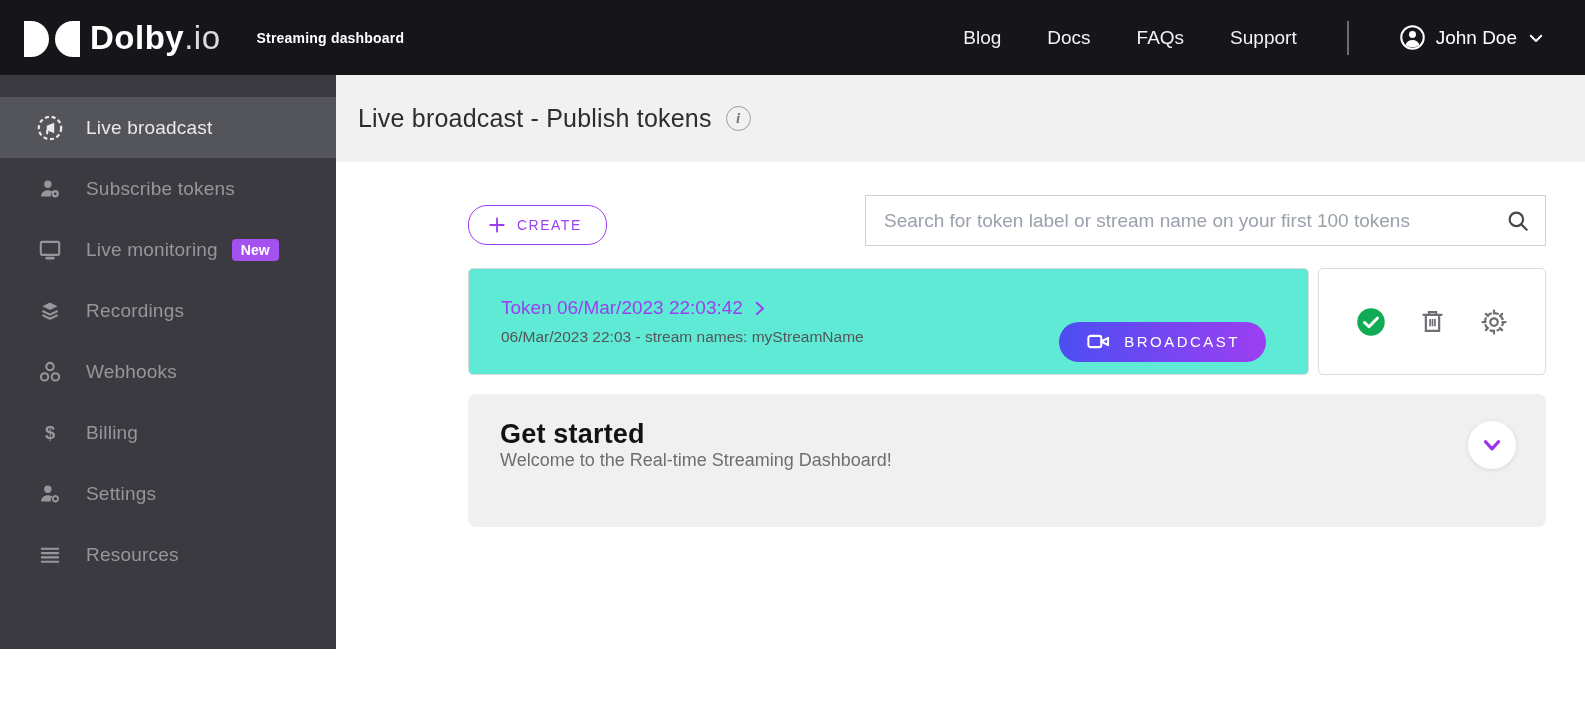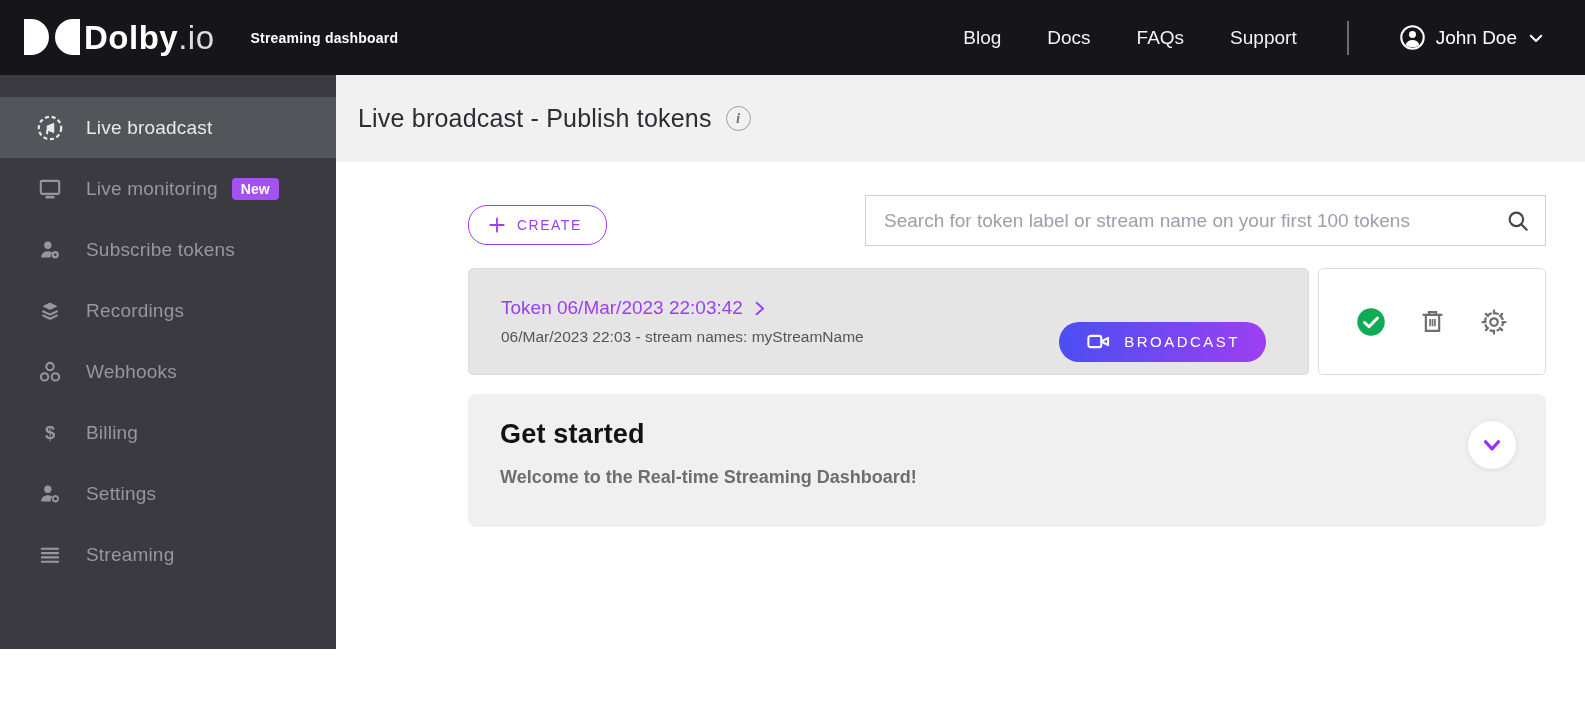--- a/index.html
+++ b/index.html
@@ -2,21 +2,21 @@
 <html><head>
 <meta charset="utf-8">
 <style>
   * { margin:0; padding:0; box-sizing:border-box; }
   html,body { width:1585px; height:721px; overflow:hidden;
     font-family:"Liberation Sans", sans-serif; background:#fff; }
 
   
   .header { position:absolute; top:0; left:0; width:1585px; height:75px;
     background:#15151a; display:flex; align-items:center; padding:0 40px 0 24px; }
-  .logo { display:flex; align-items:flex-start; gap:4px; }
+  .logo { display:flex; align-items:flex-end; gap:10px; }
   .logo-mark { display:flex; gap:6px; }
   .logo-d { width:25px; height:36px; background:#fff; }
   .logo-d.left  { border-radius:0 18px 18px 0; }
   .logo-d.right { border-radius:18px 0 0 18px; }
   .logo-text { font-size:33px; color:#fff; font-weight:700; letter-spacing:.5px; }
   .logo-text .suffix { font-weight:400; color:#dcdce0; }
   .app-title { color:#fff; font-size:14px; font-weight:700; margin-left:36px; letter-spacing:.2px; }
   .header-nav { margin-left:auto; display:flex; align-items:center; gap:46px;text-align:right; }
   .nav-link { color:#f2f2f4; font-size:19px; cursor:pointer; }
   .header-divider { width:2px; height:34px; background:#6b6b72; margin:0 4px; }
@@ -51,38 +51,38 @@
     border-radius:19px; background:#fff; color:#9c3ef2; font-family:inherit;
     font-size:14px; font-weight:400; letter-spacing:1.5px; padding:9px 24px 9px 18px;
     cursor:pointer; margin-top:8px; }
   .search-box { position:relative; width:681px; }
   .search-input { width:100%; height:51px; border:1px solid #cfcfd4; border-radius:0;
     padding:0 52px 0 18px; font-family:inherit; font-size:19px; color:#333; outline:none; }
   .search-input::placeholder { color:#9aa0ac; }
   .search-icon { position:absolute; right:15px; top:13px; cursor:pointer; }
 
   .token-row { margin-top:22px; display:flex; gap:9px; height:107px; }
-  .token-card { flex:1; background:#e5e5e5; border:1px solid #dcdcdf; border-radius:5px;
+  .token-card { flex:1; background:#5eead4; border:1px solid #dcdcdf; border-radius:5px;
     display:flex; align-items:center; justify-content:space-between;
     padding:0 42px 0 32px; }
   .token-title { display:flex; align-items:center; gap:8px; color:#9c3ef2;
     font-size:19px; font-weight:500; cursor:pointer; }
   .token-sub { margin-top:9px; font-size:15.5px; color:#55555a; }
   .broadcast-btn { height:40px; border:none; border-radius:20px; cursor:pointer;
     background:linear-gradient(90deg,#4b4ef2 0%,#9d3ff2 100%); color:#fff;
     font-family:inherit; font-size:15px; letter-spacing:2.5px; font-weight:500;
     display:flex; align-items:center; gap:12px; padding:0 26px;margin-top:40px; }
   .actions-card { width:228px; background:#fff; border:1px solid #dcdcdf; border-radius:5px;
     display:flex; align-items:center; justify-content:center; gap:32px; }
   .action-icon { cursor:pointer; display:flex; }
 
   .get-started { margin-top:19px; height:133px; background:#f0f0f1; border-radius:8px;
     position:relative; padding:25px 12px 0 32px; }
   .gs-title { font-size:27px; font-weight:700; color:#121212; letter-spacing:.2px; }
-  .gs-sub { margin-top:17px; font-size:18px; color:#6e6e72;font-weight:bold; }
+  .gs-sub { font-size:18px; color:#6e6e72; }
   .gs-chevron-btn { position:absolute; right:30px; top:27px; width:48px; height:48px;
     border-radius:50%; background:#fff; border:none; cursor:pointer;
     box-shadow:0 1px 5px rgba(0,0,0,.10); display:flex; align-items:center;
     justify-content:center; }
 </style>
 </head>
 <body>
 
 <div class="header">
   <div class="logo">
@@ -125,39 +125,39 @@
         <circle cx="12" cy="12" r="9.6" stroke-width="1.9" stroke-dasharray="3.4 2.4"></circle>
         <path d="M15.6 7.6v8.8L9.2 14v-4z" fill="currentColor" stroke="none"></path>
         <path d="M9.6 14.4v2.2" stroke-width="1.8" stroke-linecap="round"></path>
       </svg>
     </span>
     <span class="side-label">Live broadcast</span>
   </div>
 
   <div class="side-item">
     <span class="side-icon">
-      <svg width="26" height="26" viewBox="0 0 24 24" stroke="currentColor" fill="none">
-        <rect x="3.5" y="4.5" width="17" height="12" rx="1.2" stroke-width="1.9"></rect>
-        <path d="M9 19.5h6" stroke-width="2.6" stroke-linecap="round"></path>
-      </svg>
-    </span>
-    <span class="side-label">Live monitoring</span>
-    <span class="new-badge">New</span>
-  </div>
-
-  <div class="side-item">
-    <span class="side-icon">
       <svg width="26" height="26" viewBox="0 0 24 24" fill="currentColor">
         <circle cx="10" cy="7.6" r="3.4"></circle>
         <path d="M3.8 19c0-3.6 2.8-5.8 6.2-5.8 1.6 0 3 .5 4.1 1.3a4.6 4.6 0 0 0-1.4 4.5z"></path>
         <circle cx="16.8" cy="16.4" r="3.4"></circle>
           <circle cx="16.8" cy="16.4" r="1.2" fill="#3a3a40"></circle>
       </svg>
     </span>
     <span class="side-label">Subscribe tokens</span>
+  </div>
+
+  <div class="side-item">
+    <span class="side-icon">
+      <svg width="26" height="26" viewBox="0 0 24 24" stroke="currentColor" fill="none">
+        <rect x="3.5" y="4.5" width="17" height="12" rx="1.2" stroke-width="1.9"></rect>
+        <path d="M9 19.5h6" stroke-width="2.6" stroke-linecap="round"></path>
+      </svg>
+    </span>
+    <span class="side-label">Live monitoring</span>
+    <span class="new-badge">New</span>
   </div>
 
   <div class="side-item">
     <span class="side-icon">
       <svg width="26" height="26" viewBox="0 0 24 24" fill="none" stroke="currentColor">
         <path d="M12 4.2 19 7.6 12 11 5 7.6z" fill="currentColor" stroke="none"></path>
         <path d="M5 12l7 3.4 7-3.4" stroke-width="1.9" stroke-linejoin="round"></path>
         <path d="M5 15.8l7 3.4 7-3.4" stroke-width="1.9" stroke-linejoin="round"></path>
       </svg>
     </span>
@@ -199,21 +199,21 @@
     <span class="side-label">Settings</span>
   </div>
 
 
   <div class="side-item">
     <span class="side-icon">
       <svg width="26" height="26" viewBox="0 0 24 24" stroke="currentColor" stroke-width="2" stroke-linecap="round">
         <path d="M4.5 6.2h15M4.5 10.2h15M4.5 14.2h15M4.5 18.2h15"></path>
       </svg>
     </span>
-    <span class="side-label">Streaming</span>
+    <span class="side-label">Resources</span>
   </div>
 </div>
 
 <div class="main">
 
   <div class="title-band">
     <h1 class="page-title">Live broadcast - Publish tokens</h1>
     <span class="info-icon">i</span>
   </div>
 

